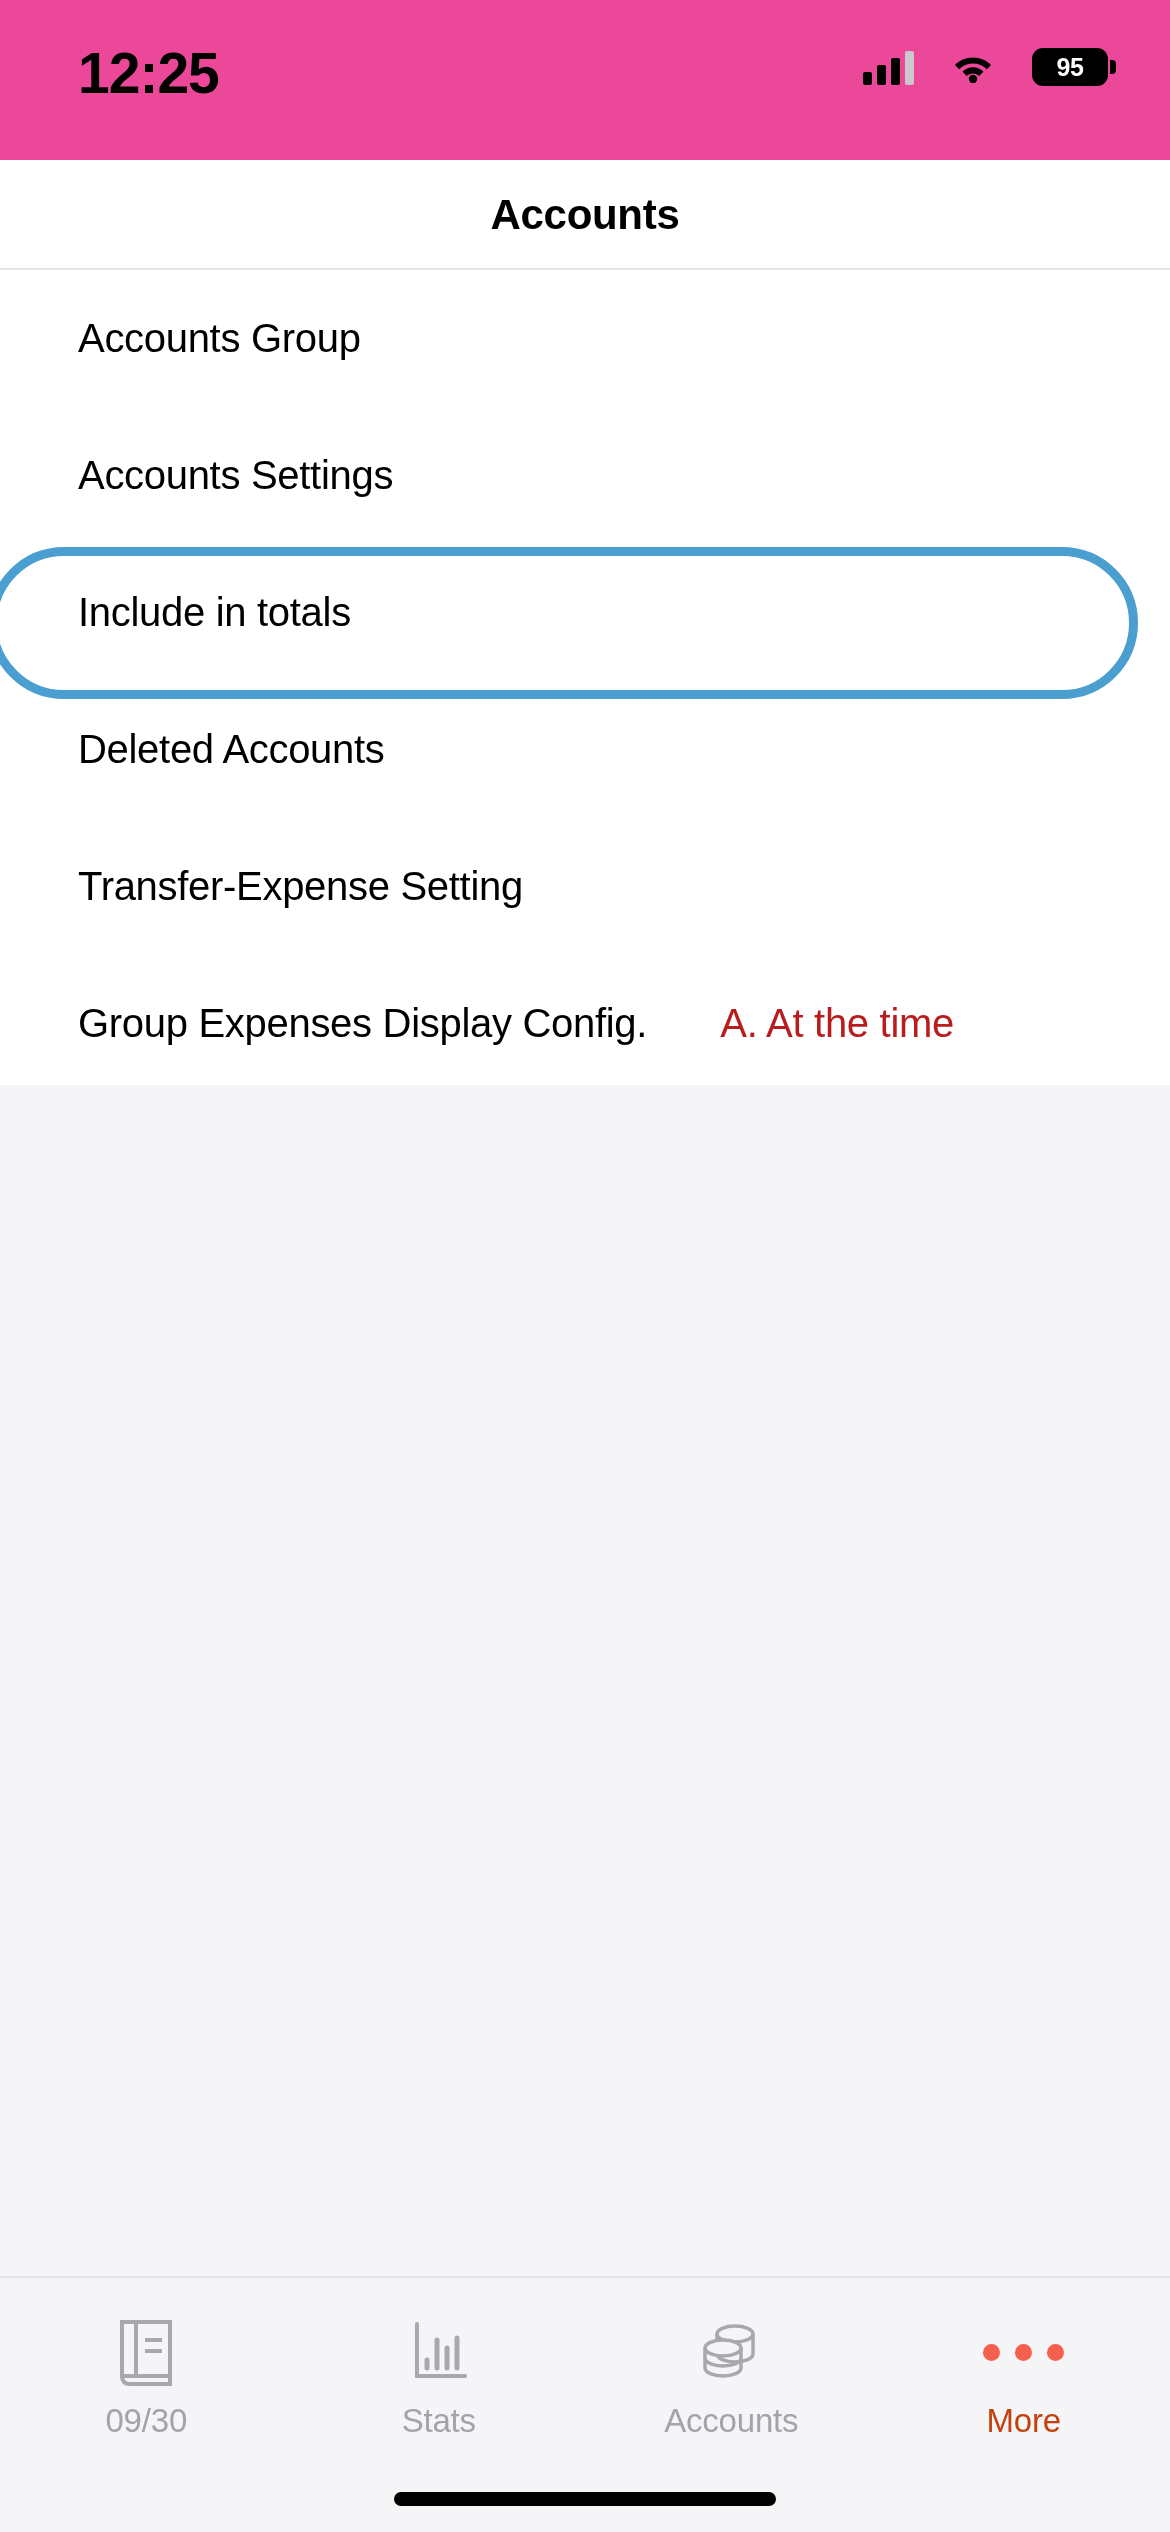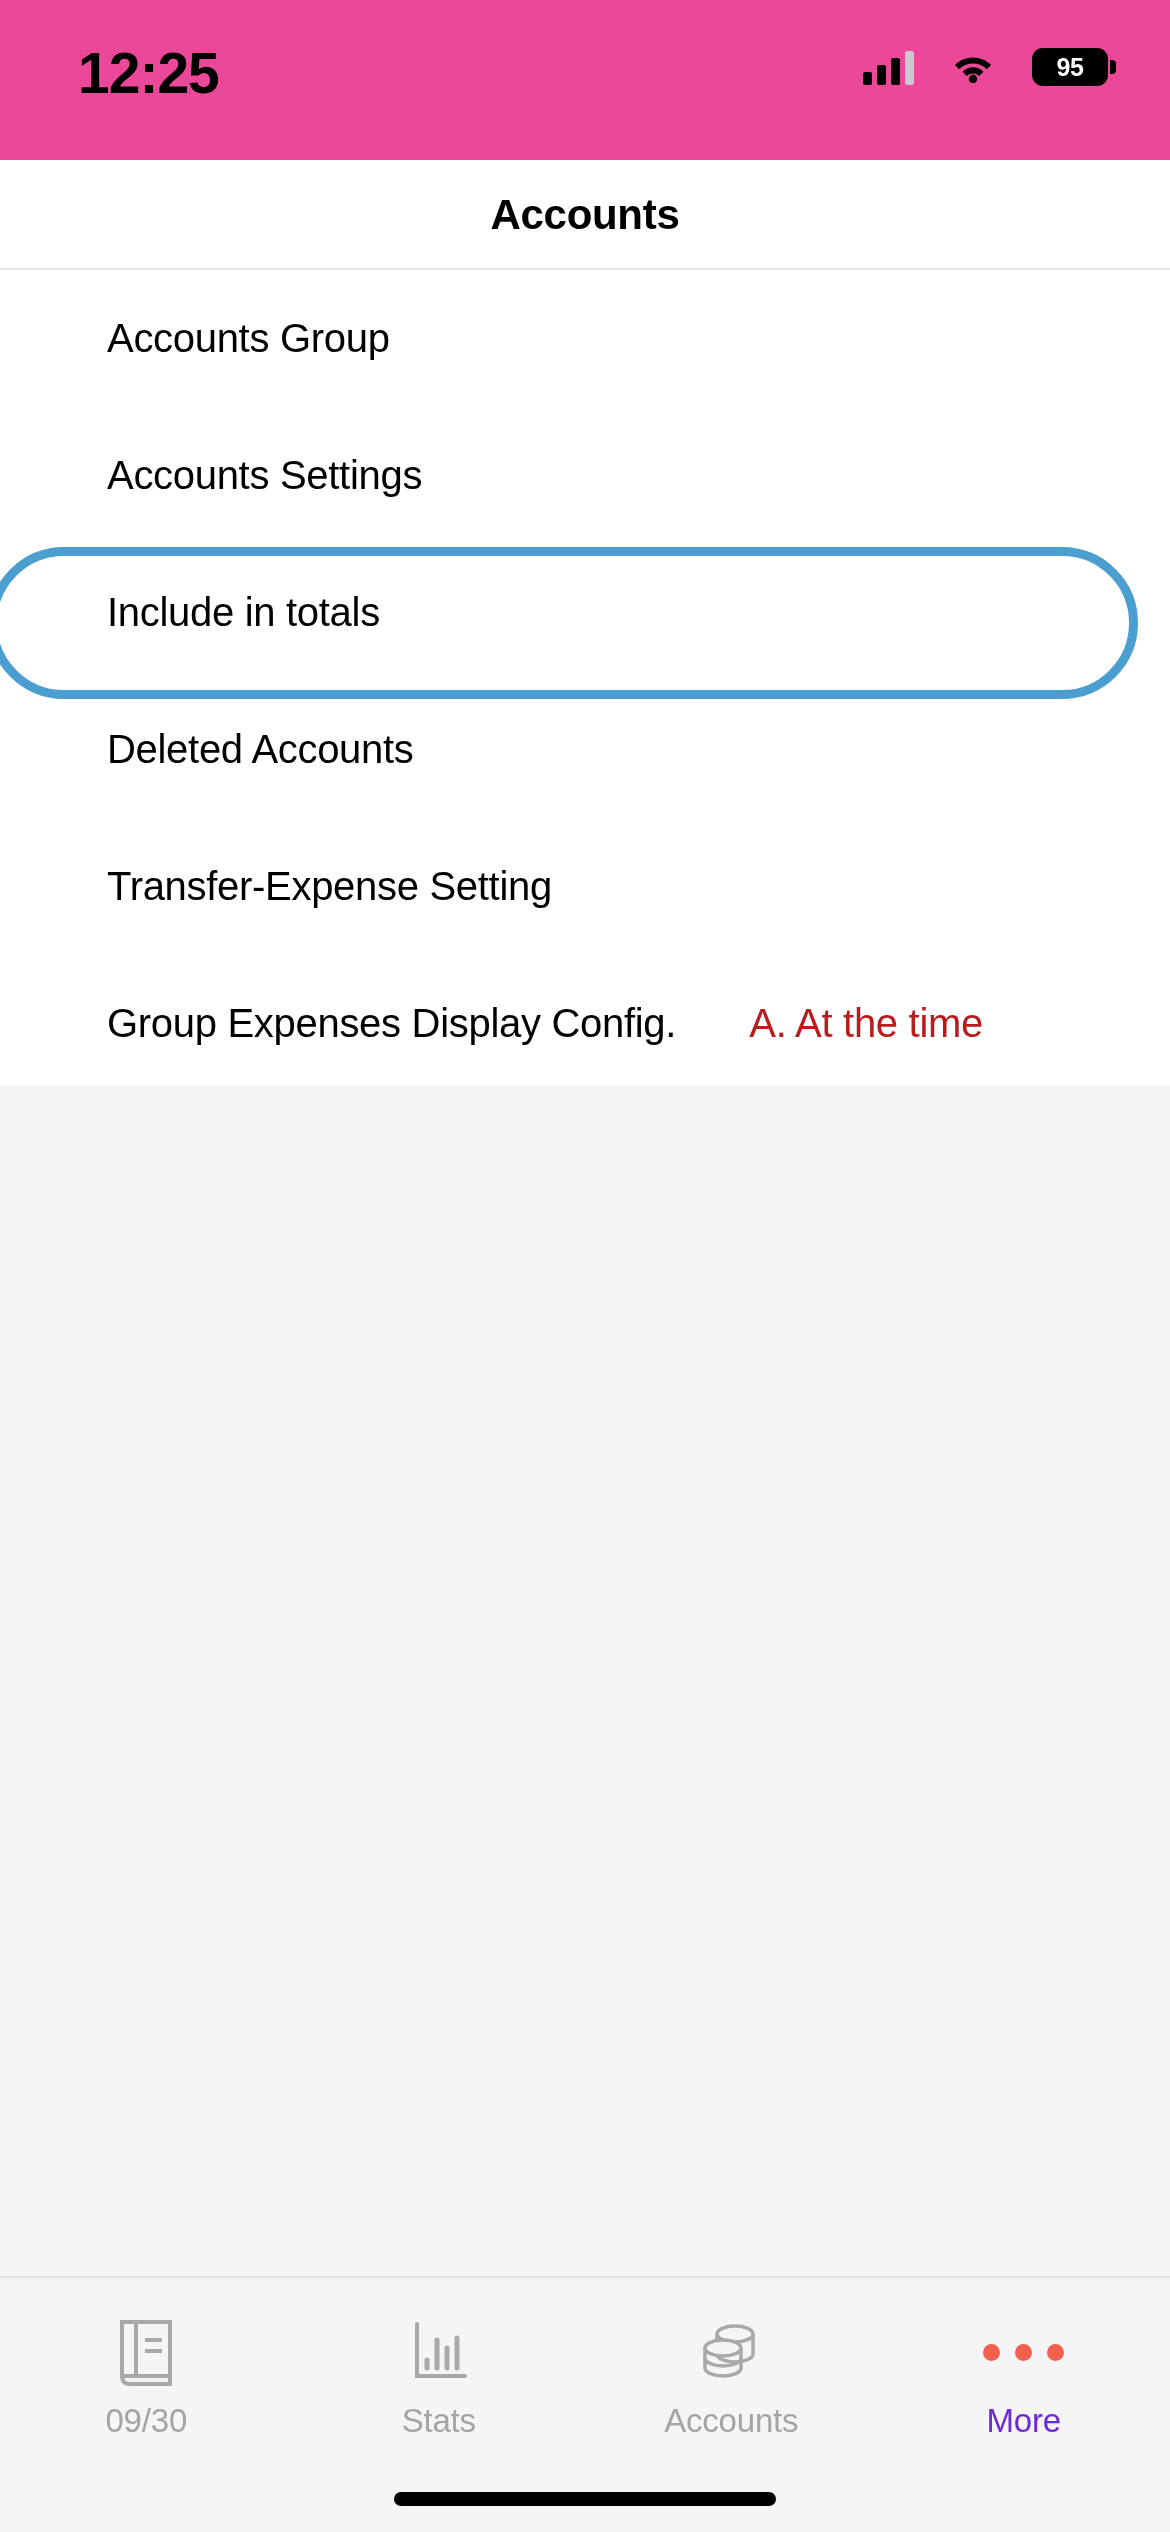--- a/index.html
+++ b/index.html
@@ -68,21 +68,20 @@
   .list {
     position:absolute; top:270px; left:0; width:1170px;
     background:#ffffff;
     border-bottom:2px solid #e6e6e8;
   }
   .row {
     position:relative; height:137px; width:1032px;
     display:flex; align-items:center;
     padding:0 78px 0 78px;
     background:#ffffff;
-    margin-left:29px;
   }
   .row-label { font-size:40px; color:#000; letter-spacing:-0.3px; }
   .row-value {
     margin-left:auto;
     font-size:40px; color:#b91c1c; letter-spacing:-0.3px;
   }
 
   
   .highlight-ring {
     position:absolute;
@@ -113,21 +112,21 @@
     align-items:center; justify-content:flex-start;
     padding-top:36px;
   }
   .tab-icon {
     height:76px; display:flex; align-items:center; justify-content:center;
   }
   .tab-label {
     margin-top:12px;
     font-size:33px; color:#a3a3a8; letter-spacing:-0.2px;
   }
-  .tab.active .tab-label { color:#6d28d9;text-align:center; }
+  .tab.active .tab-label { color:#c2410c;text-align:center; }
   .dots { display:flex; gap:15px; align-items:center; }
   .dots i { width:17px; height:17px; border-radius:50%; background:#f4604d; display:block; }
 
   .home-indicator {
     position:absolute; bottom:26px; left:50%; transform:translateX(-50%);
     width:382px; height:14px; background:#000; border-radius:7px;
   }
 </style>
 </head>
 <body>

